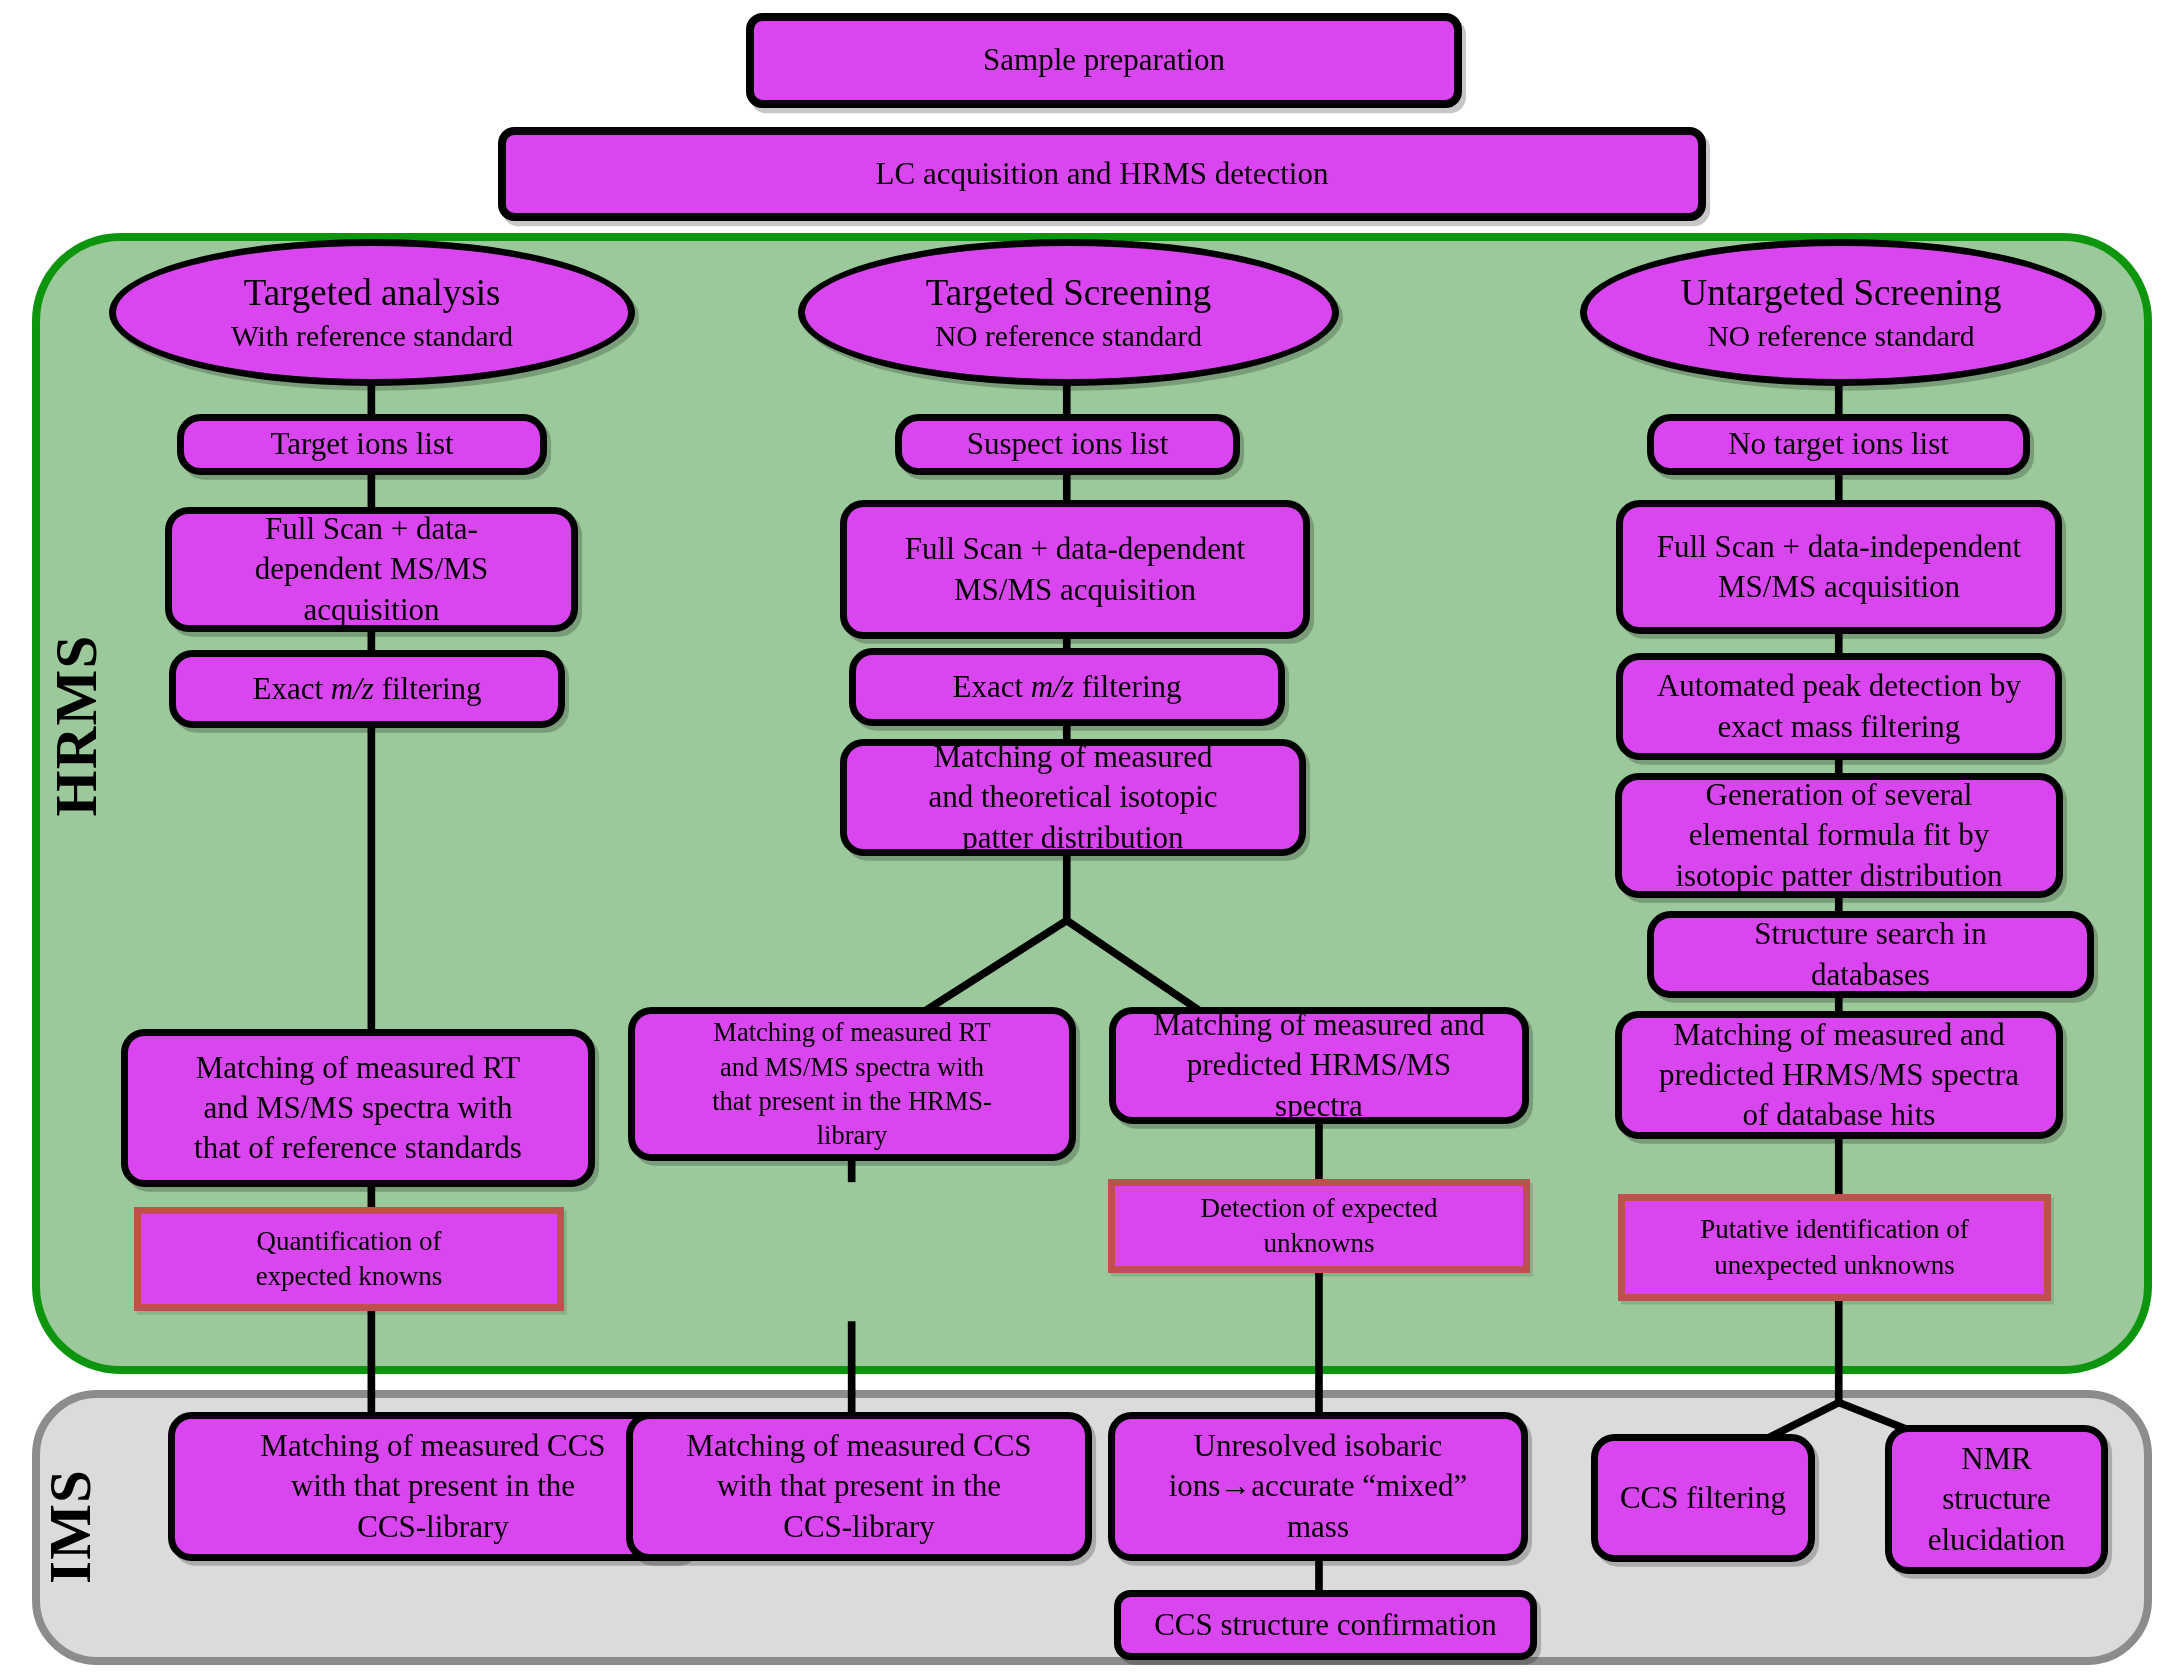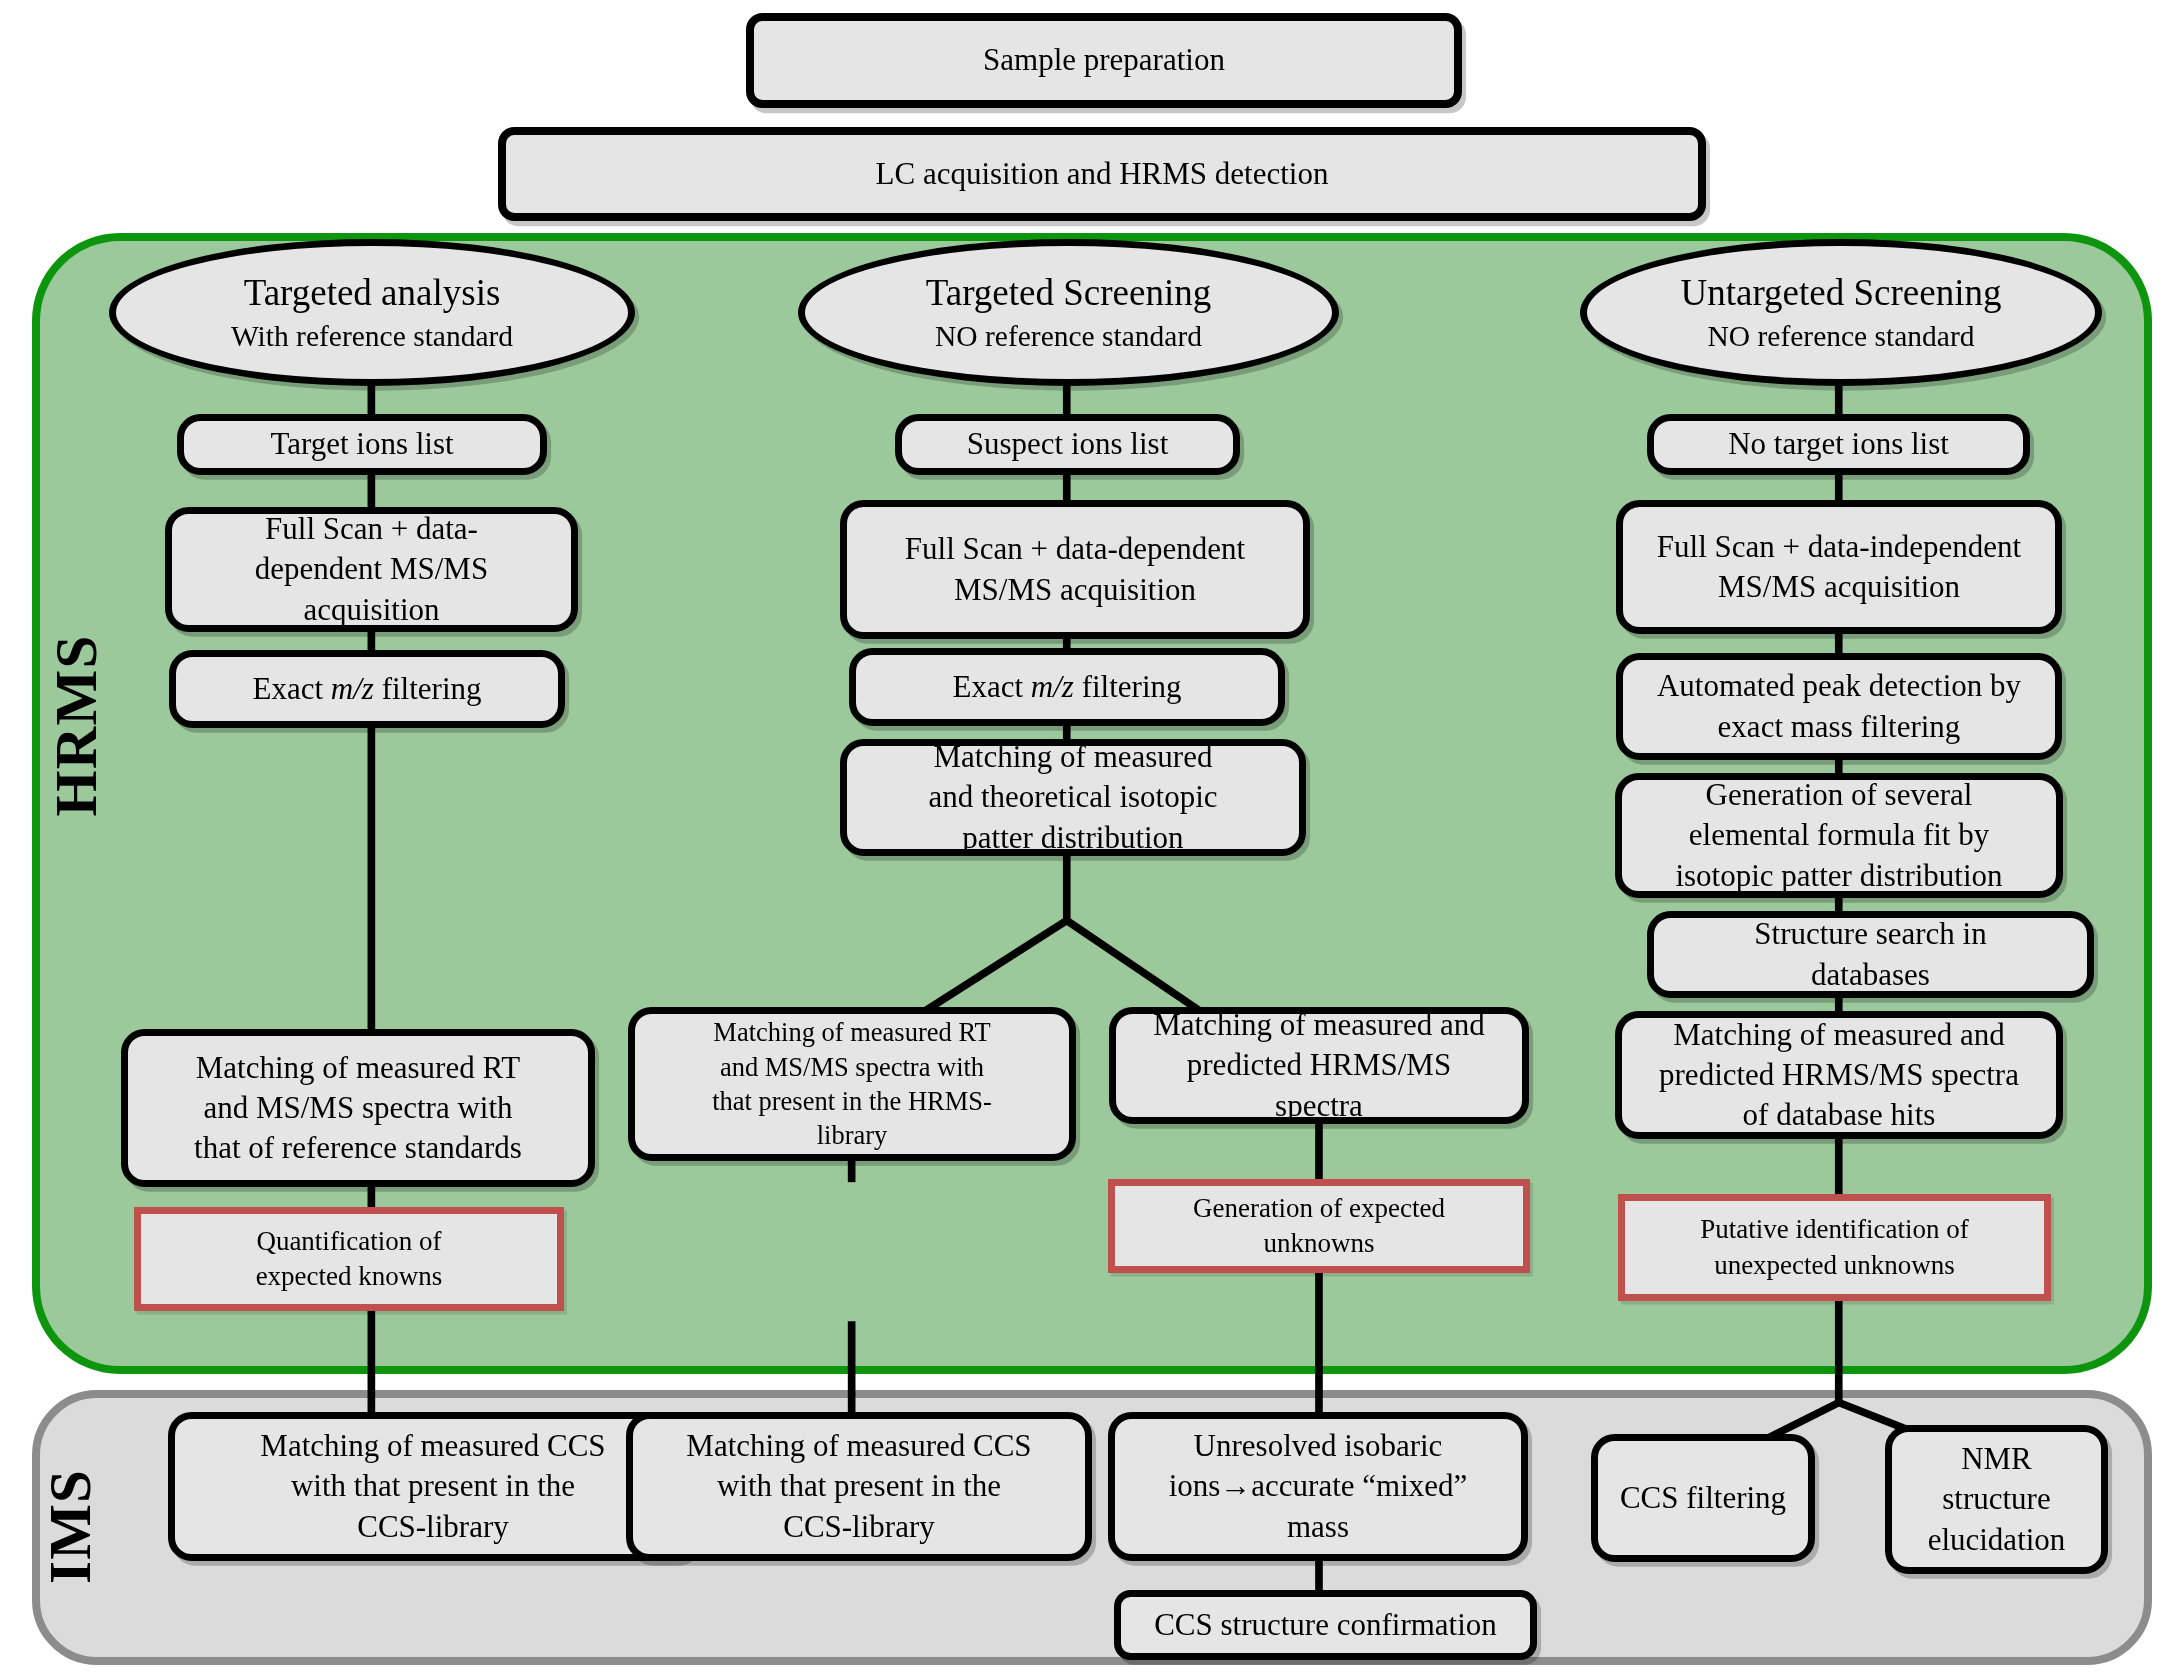--- a/index.html
+++ b/index.html
@@ -5,21 +5,21 @@
   html,body{margin:0;padding:0;background:#ffffff;}
   .canvas{position:relative;width:2183px;height:1676px;background:#ffffff;overflow:hidden;
           font-family:"Liberation Serif","DejaVu Serif",serif;color:#000;}
   .panel{position:absolute;box-sizing:border-box;z-index:0;}
   .panel.green{left:32px;top:233px;width:2120px;height:1141px;background:#9CC99C;
                border:8.8px solid #0D960D;border-radius:88px;}
   .panel.gray{left:32px;top:1390px;width:2120px;height:275px;background:#DBDBDB;
               border:8.8px solid #8C8C8C;border-radius:65px;}
   .wires{position:absolute;left:0;top:0;z-index:1;pointer-events:none;}
   .node{position:absolute;box-sizing:border-box;display:flex;align-items:center;justify-content:center;
-        text-align:center;white-space:pre-line;background:#e5e5e5;z-index:2;line-height:1.3;}
+        text-align:center;white-space:pre-line;background:#d946ef;z-index:2;line-height:1.3;}
   .box{border:7.7px solid #000;border-radius:23.6px;font-size:31px;
        box-shadow:4.1px 4.7px 0 rgba(0,0,0,0.22);}
   .topbox{border:8.3px solid #000;border-radius:16.5px;font-size:31px;
           box-shadow:4.1px 5.3px 0 rgba(0,0,0,0.22);}
   .redbox{border:7.7px solid #C0504D;border-radius:0;font-size:27px;
           box-shadow:2.9px 3.5px 0 rgba(0,0,0,0.12);}
   .ellipse{border:7.7px solid #000;border-radius:50%;font-size:29.5px;
            box-shadow:4.1px 4.7px 0 rgba(0,0,0,0.22);flex-direction:column;}
   .ellipse .t1{font-weight:normal;font-size:37px;}
   .ellipse .t2{font-size:29.5px;}
@@ -114,21 +114,21 @@
   <div class="node box" style="left:840px;top:739px;width:466px;height:117px;">Matching of measured
 and theoretical isotopic
 patter distribution</div>
   <div class="node box" style="left:628px;top:1007px;width:448px;height:154px;font-size:26.5px;">Matching of measured RT
 and MS/MS spectra with
 that present in the HRMS-
 library</div>
   <div class="node box" style="left:1109px;top:1007px;width:420px;height:117px;">Matching of measured and
 predicted HRMS/MS
 spectra</div>
-  <div class="node redbox" style="left:1108px;top:1179px;width:422px;height:94px;">Generation of expected
+  <div class="node redbox" style="left:1108px;top:1179px;width:422px;height:94px;">Detection of expected
 unknowns</div>
 
   <div class="node box" style="left:1647px;top:414px;width:383px;height:61px;">No target ions list</div>
   <div class="node box" style="left:1616px;top:500px;width:446px;height:134px;">Full Scan + data-independent
 MS/MS acquisition</div>
   <div class="node box" style="left:1616px;top:653px;width:446px;height:107px;">Automated peak detection by
 exact mass filtering</div>
   <div class="node box" style="left:1615px;top:773px;width:448px;height:125px;text-align:center;">Generation of several
 elemental formula fit by
 isotopic patter distribution</div>

